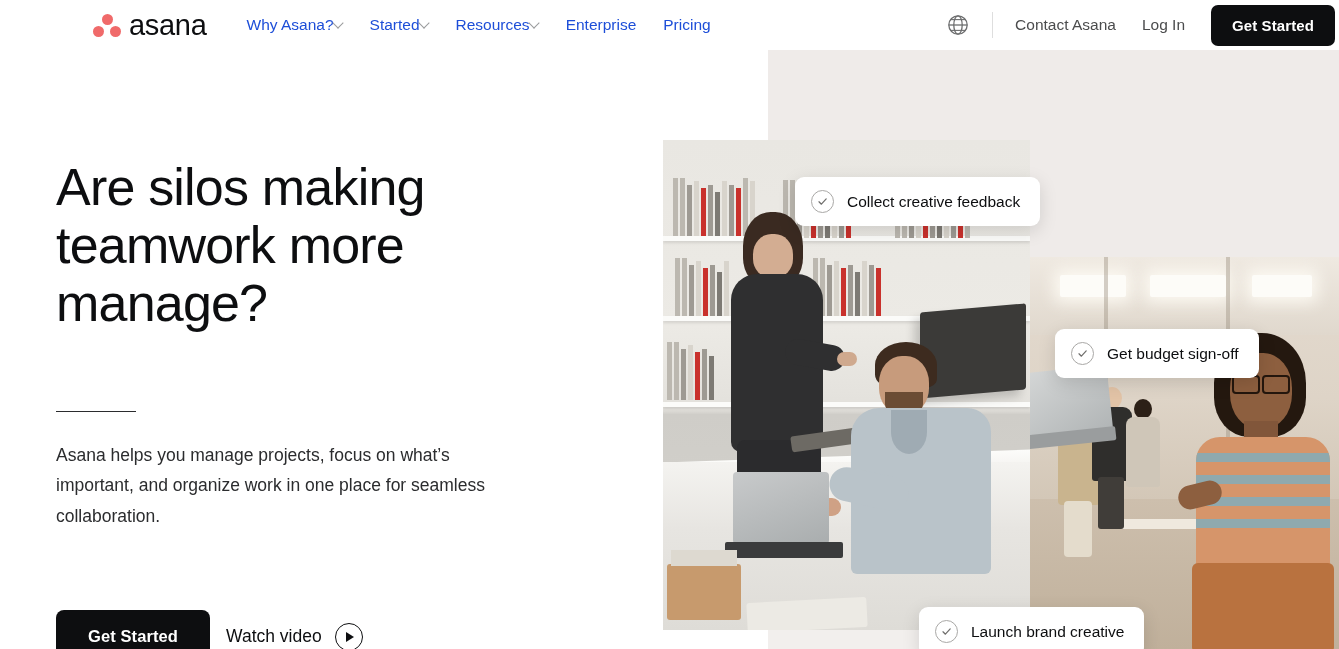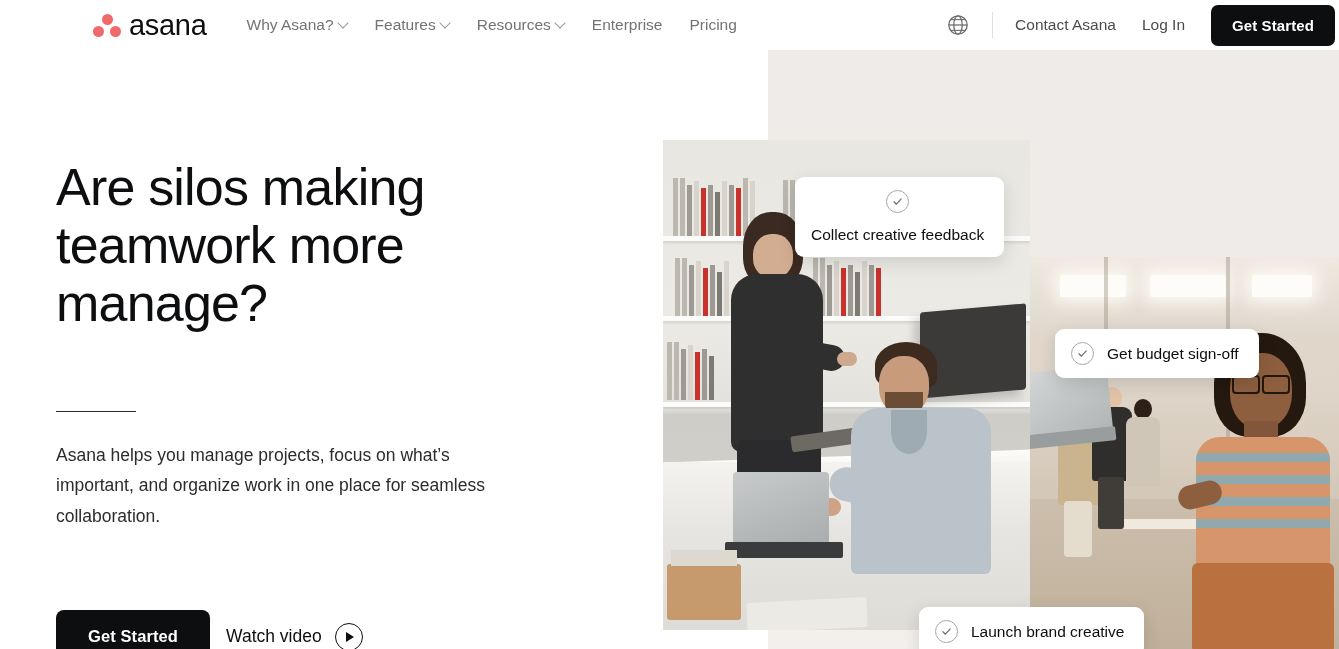--- a/index.html
+++ b/index.html
@@ -242,22 +242,22 @@
   .logo { display:flex; align-items:center; margin-left:56px; cursor:pointer; }
   .logo-dots { position:relative; width:30px; height:26px; margin-right:7px; }
   .logo-dots span { position:absolute; width:11px; height:11px; border-radius:50%; background:#f06a6a; }
   .logo-dots span:nth-child(1) { left:9.5px; top:2px; }
   .logo-dots span:nth-child(2) { left:1px; top:14px; }
   .logo-dots span:nth-child(3) { left:18px; top:14px; }
   .logo-word { font-size:29px; color:#0d0e10; letter-spacing:-.3px; font-weight:400; }
 
   .nav { display:flex; align-items:center; gap:27px; margin-left:40px; }
   .nav-item {
-    display:flex; align-items:center; gap:5px;
-    font-size:15.5px; color:#737373; cursor:pointer; white-space:nowrap;text-align:center;
+    display:flex; align-items:center; 
+    font-size:15.5px; color:#1d4ed8; cursor:pointer; white-space:nowrap;text-align:center;
   }
   .chev { display:inline-block; width:9px; height:9px; position:relative; top:-2px; }
   .chev:before {
     content:""; position:absolute; left:0; top:0;
     width:7px; height:7px; border-right:1.4px solid #9a9b9c; border-bottom:1.4px solid #9a9b9c;
     transform:rotate(45deg);
   }
   .header-right { margin-left:auto; display:flex; align-items:center; gap:0; margin-right:40px; }
   .globe { width:24px; height:24px; cursor:pointer; }
   .divider-v { width:1px; height:26px; background:#dedede; margin:0 22px 0 22px; }
@@ -303,21 +303,21 @@
   .pill {
     position:absolute; display:flex; align-items:center; gap:13px;
     background:#fff; border-radius:9px; padding:13px 20px 13px 16px;
     box-shadow:0 5px 18px rgba(0,0,0,.13); z-index:25; white-space:nowrap;
   }
   .pill-label { font-size:15.5px; color:#0d0e10; font-weight:400; }
   .check-circle {
     width:23px; height:23px; border:1.5px solid #a9a8a6; border-radius:50%;
     display:flex; align-items:center; justify-content:center; flex-shrink:0;
   }
-  .pill-1 { left:795px; top:177px;flex-direction:column; }
+  .pill-1 { left:795px; top:177px; }
   .pill-2 { left:1055px; top:329px; }
   .pill-3 { left:919px; top:607px; }
 </style>
 </head>
 <body>
 
 <div class="page">
 
   <div class="hero-bg-panel"></div>
   <div class="hero-bg-panel2"></div>
@@ -482,21 +482,21 @@
       </div>
       <div class="logo-word">asana</div>
     </div>
 
     <nav class="nav">
       <div class="nav-item">
         <span>Why Asana?</span>
         <span class="chev"></span>
       </div>
       <div class="nav-item">
-        <span>Features</span>
+        <span>Started</span>
         <span class="chev"></span>
       </div>
       <div class="nav-item">
         <span>Resources</span>
         <span class="chev"></span>
       </div>
       <div class="nav-item">
         <span>Enterprise</span>
       </div>
       <div class="nav-item">

